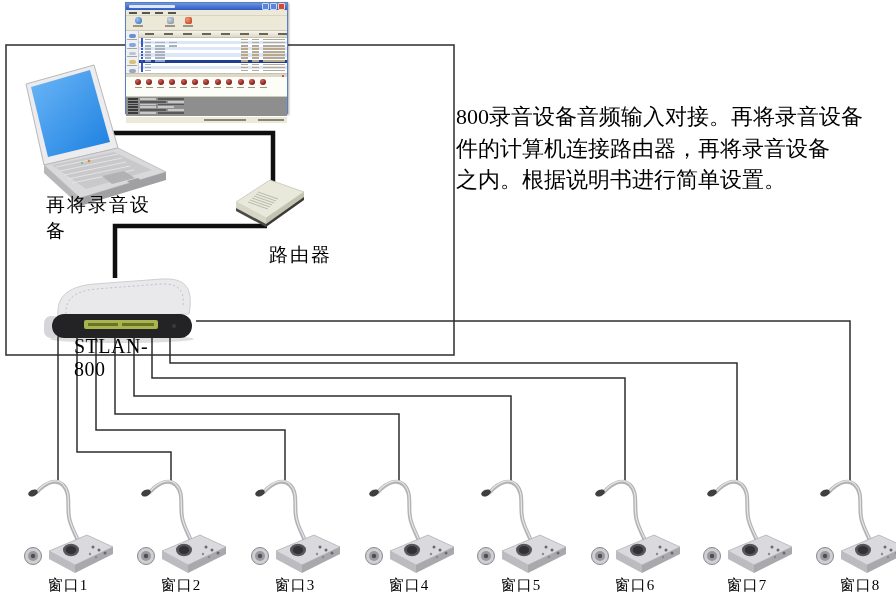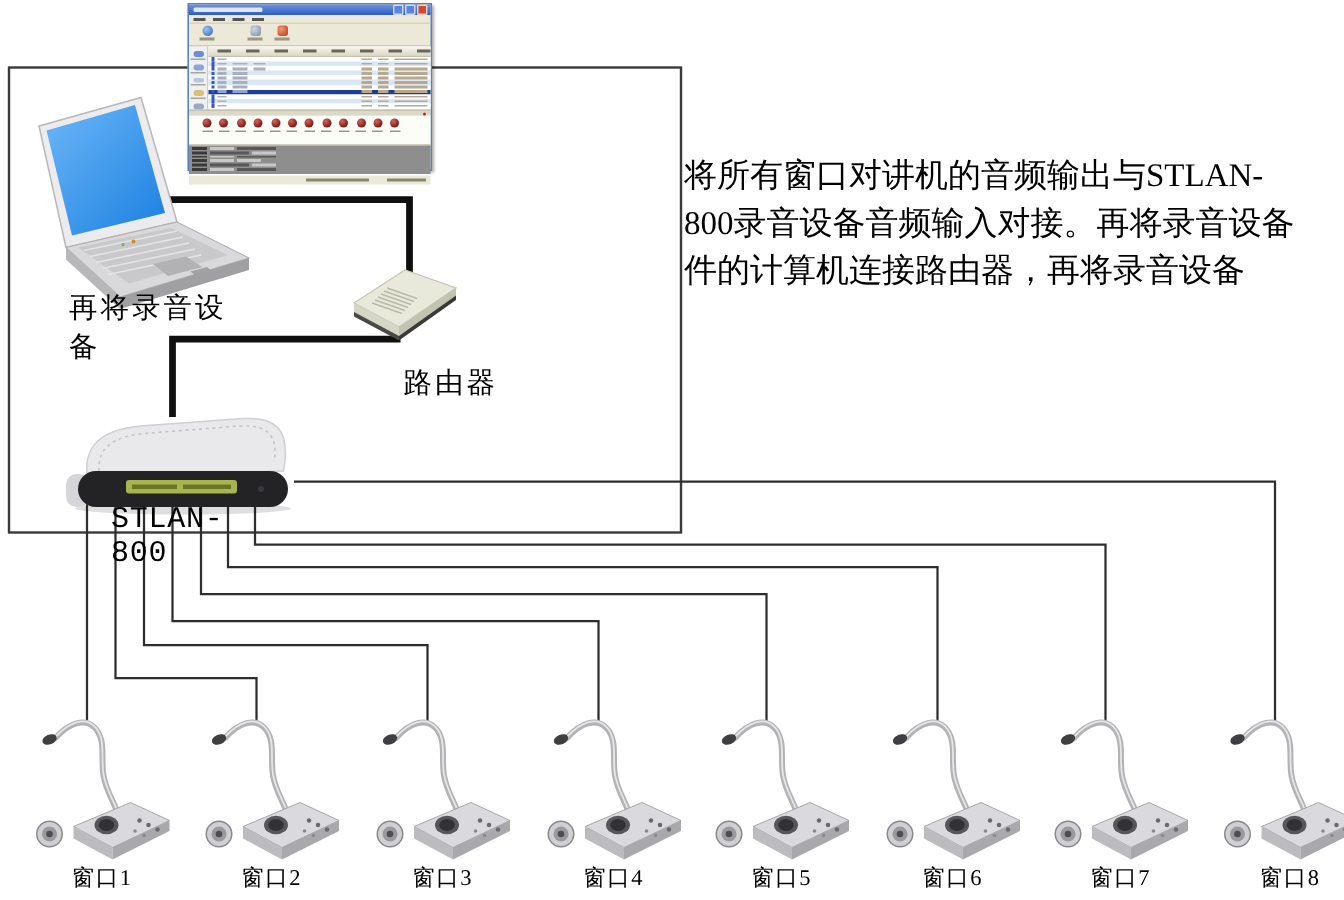--- a/index.html
+++ b/index.html
@@ -5,21 +5,21 @@
   html,body{margin:0;padding:0;}
   body{width:896px;height:600px;position:relative;background:#fff;overflow:hidden;
        font-family:"Liberation Serif","DejaVu Serif",serif;}
   
   #cables{position:absolute;left:0;top:0;z-index:1;}
   
   .device{position:absolute;z-index:2;}
   .dev-label{position:absolute;z-index:4;color:#000;}
   #server-label{left:46px;top:192px;width:110px;font-size:19px;letter-spacing:2px;}
   #router-label{left:233px;top:242px;width:70px;font-size:19px;letter-spacing:2px;margin-left:36px;}
-  #recorder-label{left:74px;top:335px;width:100px;font-size:20px;letter-spacing:.5px;font-family:Liberation Mono, monospace;}
+  #recorder-label{left:74px;top:335px;width:100px;font-size:20px;letter-spacing:.5px;}
   
   #note{left:456px;top:101px;width:438px;font-size:22px;line-height:31.6px;color:#000;z-index:4;position:absolute;}
   
   .mic{position:absolute;top:477px;width:110px;height:122px;z-index:2;}
   .mic-label{position:absolute;left:0;right:0;top:99px;text-align:center;font-size:15px;letter-spacing:1px;color:#000;}
   
   #appwin{left:125px;top:2px;width:163px;height:112px;z-index:3;position:absolute;
           background:#ece9d8;border:1px solid #5a7fc0;box-shadow:1px 1px 2px rgba(0,0,0,.35);box-sizing:border-box;}
   #titlebar{height:7px;background:linear-gradient(#6f94dd,#2b5bc6);display:flex;align-items:center;}
   #titlebar .ttext{height:3px;width:46px;background:#dfe6f5;margin-left:3px;border-radius:1px;}
@@ -407,23 +407,23 @@
       <i class="st1"></i>
       <i class="st2"></i>
     </div>
 </div>
 
 <div class="dev-label" id="server-label">再将录音设备</div>
 <div class="dev-label" id="router-label">路由器</div>
 <div class="dev-label" id="recorder-label">STLAN-800</div>
 
 <div id="note">
-  <div>将所有窗口对讲机的音频输出与STLAN-</div>
   <div>800录音设备音频输入对接。再将录音设备</div>
   <div>件的计算机连接路由器，再将录音设备</div>
+  <div>之内。根据说明书进行简单设置。</div>
 </div>
 
 <div class="mic" style="left:13px">
   <svg width="110" height="100" viewBox="0 0 110 100">
       <use href="#micg"></use>
     </svg>
   <div class="mic-label">窗口1</div>
 </div>
 <div class="mic" style="left:126px">
   <svg width="110" height="100" viewBox="0 0 110 100">

